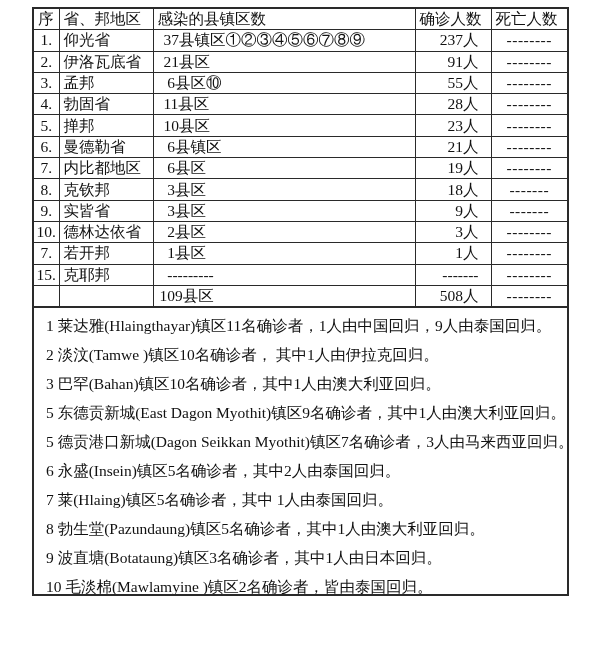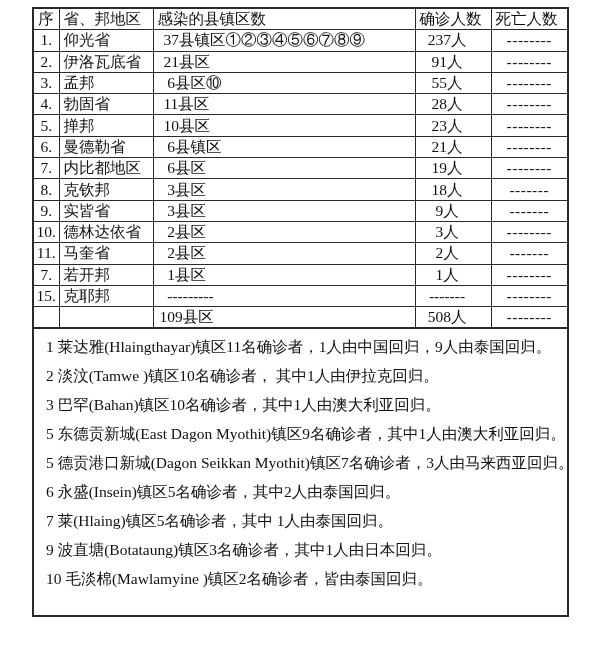--- a/index.html
+++ b/index.html
@@ -32,21 +32,21 @@
     padding: 0;
     line-height: 20px;
     overflow: hidden;
     font-weight: normal;
     white-space: nowrap;
   }
   th { text-align: left; padding-left: 4px !important; }
   td.c-seq  { text-align: center; }
   td.c-region { padding-left: 4px !important; }
   td.c-town { padding-left: 6px !important; white-space: pre !important; }
-  td.c-conf { text-align: center; padding-right: 12px !important; }
+  td.c-conf { text-align: right; padding-right: 12px !important; }
   td.c-death { text-align: center; letter-spacing: 0.5px; }
   .notes-box {
     width: 511px;
     height: 283px;
     border: 2px solid #2a2a2a;
     border-top: 1px solid #2a2a2a;
     margin-top: -1px;
     padding: 3px 10px 0 12px;
     overflow: hidden;
   }
@@ -144,27 +144,20 @@
         <td class="c-death">-------</td>
       </tr>
       <tr>
         <td class="c-seq">10.</td>
         <td class="c-region">德林达依省</td>
         <td class="c-town">  2县区</td>
         <td class="c-conf">3人</td>
         <td class="c-death">--------</td>
       </tr>
       <tr>
-        <td class="c-seq">11.</td>
-        <td class="c-region">马奎省</td>
-        <td class="c-town">  2县区</td>
-        <td class="c-conf">2人</td>
-        <td class="c-death">-------</td>
-      </tr>
-      <tr>
         <td class="c-seq">7.</td>
         <td class="c-region">若开邦</td>
         <td class="c-town">  1县区</td>
         <td class="c-conf">1人</td>
         <td class="c-death">--------</td>
       </tr>
       <tr>
         <td class="c-seq">15.</td>
         <td class="c-region">克耶邦</td>
         <td class="c-town">  ---------</td>
@@ -182,17 +175,18 @@
   </table>
 
   <div class="notes-box">
     <p>1 莱达雅(Hlaingthayar)镇区11名确诊者，1人由中国回归，9人由泰国回归。</p>
     <p>2 淡汶(Tamwe )镇区10名确诊者， 其中1人由伊拉克回归。</p>
     <p>3 巴罕(Bahan)镇区10名确诊者，其中1人由澳大利亚回归。</p>
     <p>5 东德贡新城(East Dagon Myothit)镇区9名确诊者，其中1人由澳大利亚回归。</p>
     <p>5 德贡港口新城(Dagon Seikkan Myothit)镇区7名确诊者，3人由马来西亚回归。</p>
     <p>6 永盛(Insein)镇区5名确诊者，其中2人由泰国回归。</p>
     <p>7 莱(Hlaing)镇区5名确诊者，其中 1人由泰国回归。</p>
+    <p>8 勃生堂(Pazundaung)镇区5名确诊者，其中1人由澳大利亚回归。</p>
     <p>9 波直塘(Botataung)镇区3名确诊者，其中1人由日本回归。</p>
     <p>10 毛淡棉(Mawlamyine )镇区2名确诊者，皆由泰国回归。</p>
   </div>
 
 </div>
 
 </body></html>

